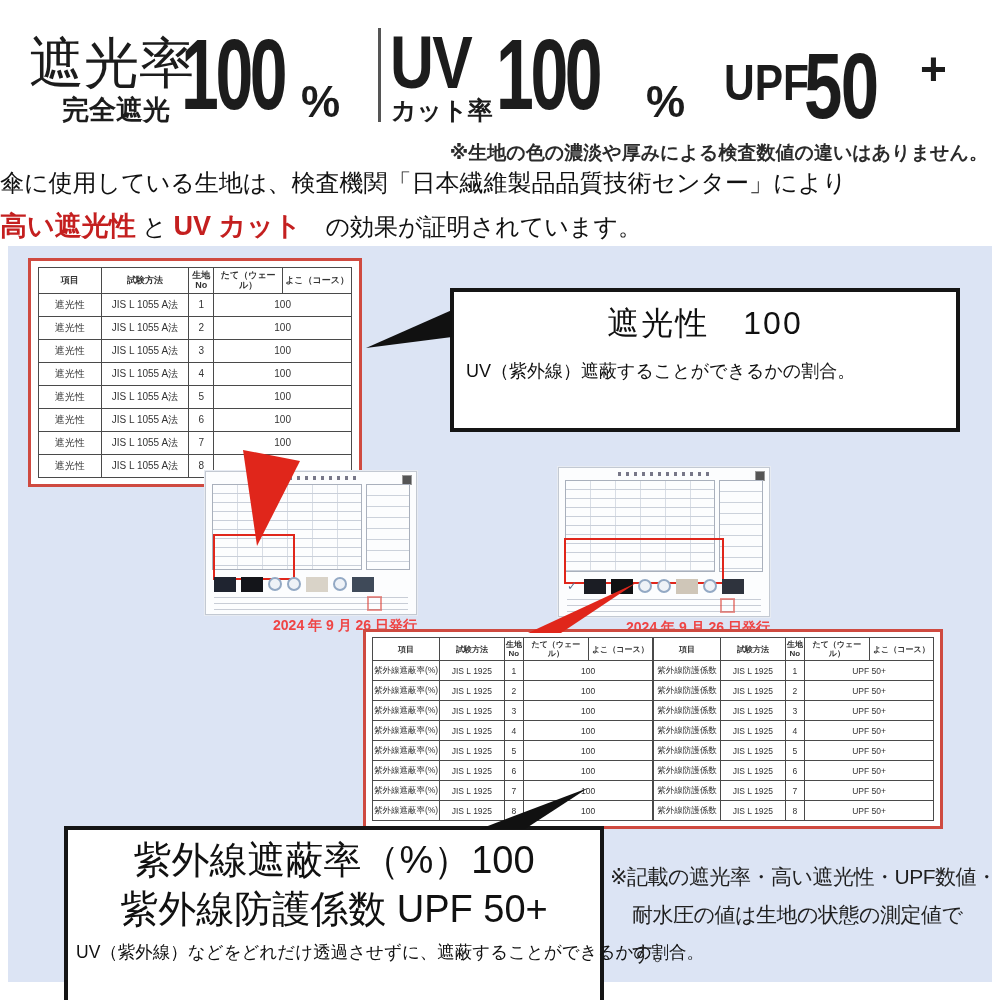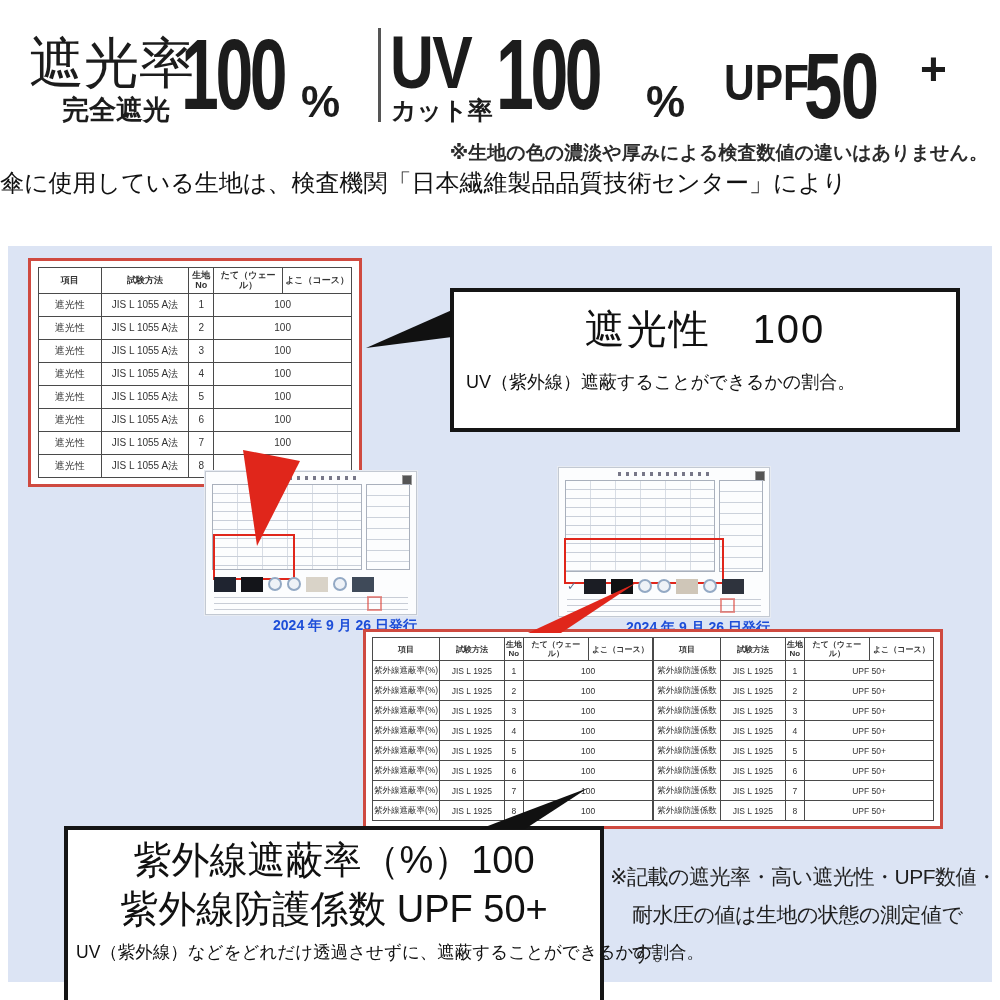--- a/index.html
+++ b/index.html
@@ -45,21 +45,21 @@
   .half-table { width:50%; }
   .half-table table { font-size:8.5px; }
   .half-table th { font-size:8px; padding:2px 0; white-space:pre-line; line-height:1.15; }
   .half-table td { padding:3.5px 0; white-space:nowrap; }
   .half-table th:nth-child(1){width:24%} .half-table th:nth-child(2){width:23%} .half-table th:nth-child(3){width:7%}
   .half-table th:nth-child(4){width:23%} .half-table th:nth-child(5){width:23%}
 
   
   .callout { position:absolute; background:#fff; border:4px solid #151515; }
   #callout1 { left:450px; top:288px; width:510px; height:144px; padding:10px 12px; }
-  #callout1 .c-title { text-align:center; font-size:40px; letter-spacing:2px; color:#111; }
+  #callout1 .c-title { text-align:center; font-size:32px; letter-spacing:2px; color:#111; }
   #callout1 .c-body { margin-top:11px; font-size:18px; line-height:28px; color:#111; }
   #callout2 { left:64px; top:826px; width:540px; height:183px; padding:6px 8px; }
   #callout2 .c-title { text-align:center; font-size:38px; line-height:49px; color:#111; }
   #callout2 .c-body { margin-top:6px; font-size:17.5px; color:#111; white-space:nowrap; }
 
   
   .doc { position:absolute; background:#fcfdfe; border:1px solid #c3c9d2; box-shadow:0 0 0 1px #e7ebf2; }
   #doc-left  { left:205px; top:471px; width:212px; height:144px; }
   #doc-right { left:558px; top:467px; width:212px; height:150px; }
   .doc-title { position:absolute; top:4px; left:28%; width:44%; height:4px;
@@ -75,21 +75,21 @@
   .doc-redrect { position:absolute; border:2px solid #e0261b; }
   #doc-left  .doc-redrect { left:7px;  top:62px; width:82px;  height:46px; }
   #doc-right .doc-redrect { left:5px;  top:70px; width:160px; height:46px; }
   .doc-swatches { position:absolute; left:8px; right:8px; bottom:22px; height:16px; display:flex; gap:5px; align-items:center; }
   .sw { width:22px; height:15px; }
   .sw-circ { width:14px; height:14px; border-radius:50%; border:2px solid #93a9c4; background:#eef2f7; }
   .sw-tick { font-size:12px; color:#5a708c; line-height:1; width:12px; }
   .doc-foot { position:absolute; left:8px; right:8px; bottom:4px; height:13px;
               background:repeating-linear-gradient(to bottom,#c8cdd6 0 1px,transparent 1px 6px); }
   .doc-stamp { position:absolute; bottom:3px; right:34px; width:15px; height:15px; border:2px solid rgba(221,66,55,.55); }
-  .doc-caption { position:absolute; width:212px; text-align:right; font-size:14px; font-weight:bold; color:#1d4ed8; }
+  .doc-caption { position:absolute; width:212px; text-align:right; font-size:14px; font-weight:bold; color:#ef4444; }
   #caption-left  { left:205px; top:617px; }
   #caption-right { left:558px; top:619px; }
 
   
   .footer-note { position:absolute; left:610px; top:858px; font-size:21px; line-height:38px; letter-spacing:-0.5px; color:#1f1f1f; }
   .footer-note .indent { padding-left:22px; }
 
   
   #arrows { position:absolute; left:0; top:0; width:1000px; height:1000px; pointer-events:none; }
 </style>
@@ -107,20 +107,21 @@
   <div class="h-uvsub">カット率</div>
   <div class="h-val2">100</div>
   <div class="h-pct2">%</div>
   <div class="h-upf">UPF</div>
   <div class="h-50">50</div>
   <div class="h-plus">+</div>
   <div class="h-note">※生地の色の濃淡や厚みによる検査数値の違いはありません。</div>
 
   <div class="intro">
     <div class="intro-l1">傘に使用している生地は、検査機関「日本繊維製品品質技術センター」により</div>
+    <div class="intro-l2"><span class="intro-red">高い遮光性</span><span> と </span><span class="intro-red">UV カット</span><span>　の効果が証明されています。</span></div>
   </div>
 
   <div class="panel"></div>
 
   <div class="red-frame" id="table1-frame">
     <table class="report" id="table1">
         <thead>
           <tr>
             <th>項目</th>
             <th>試験方法</th>

